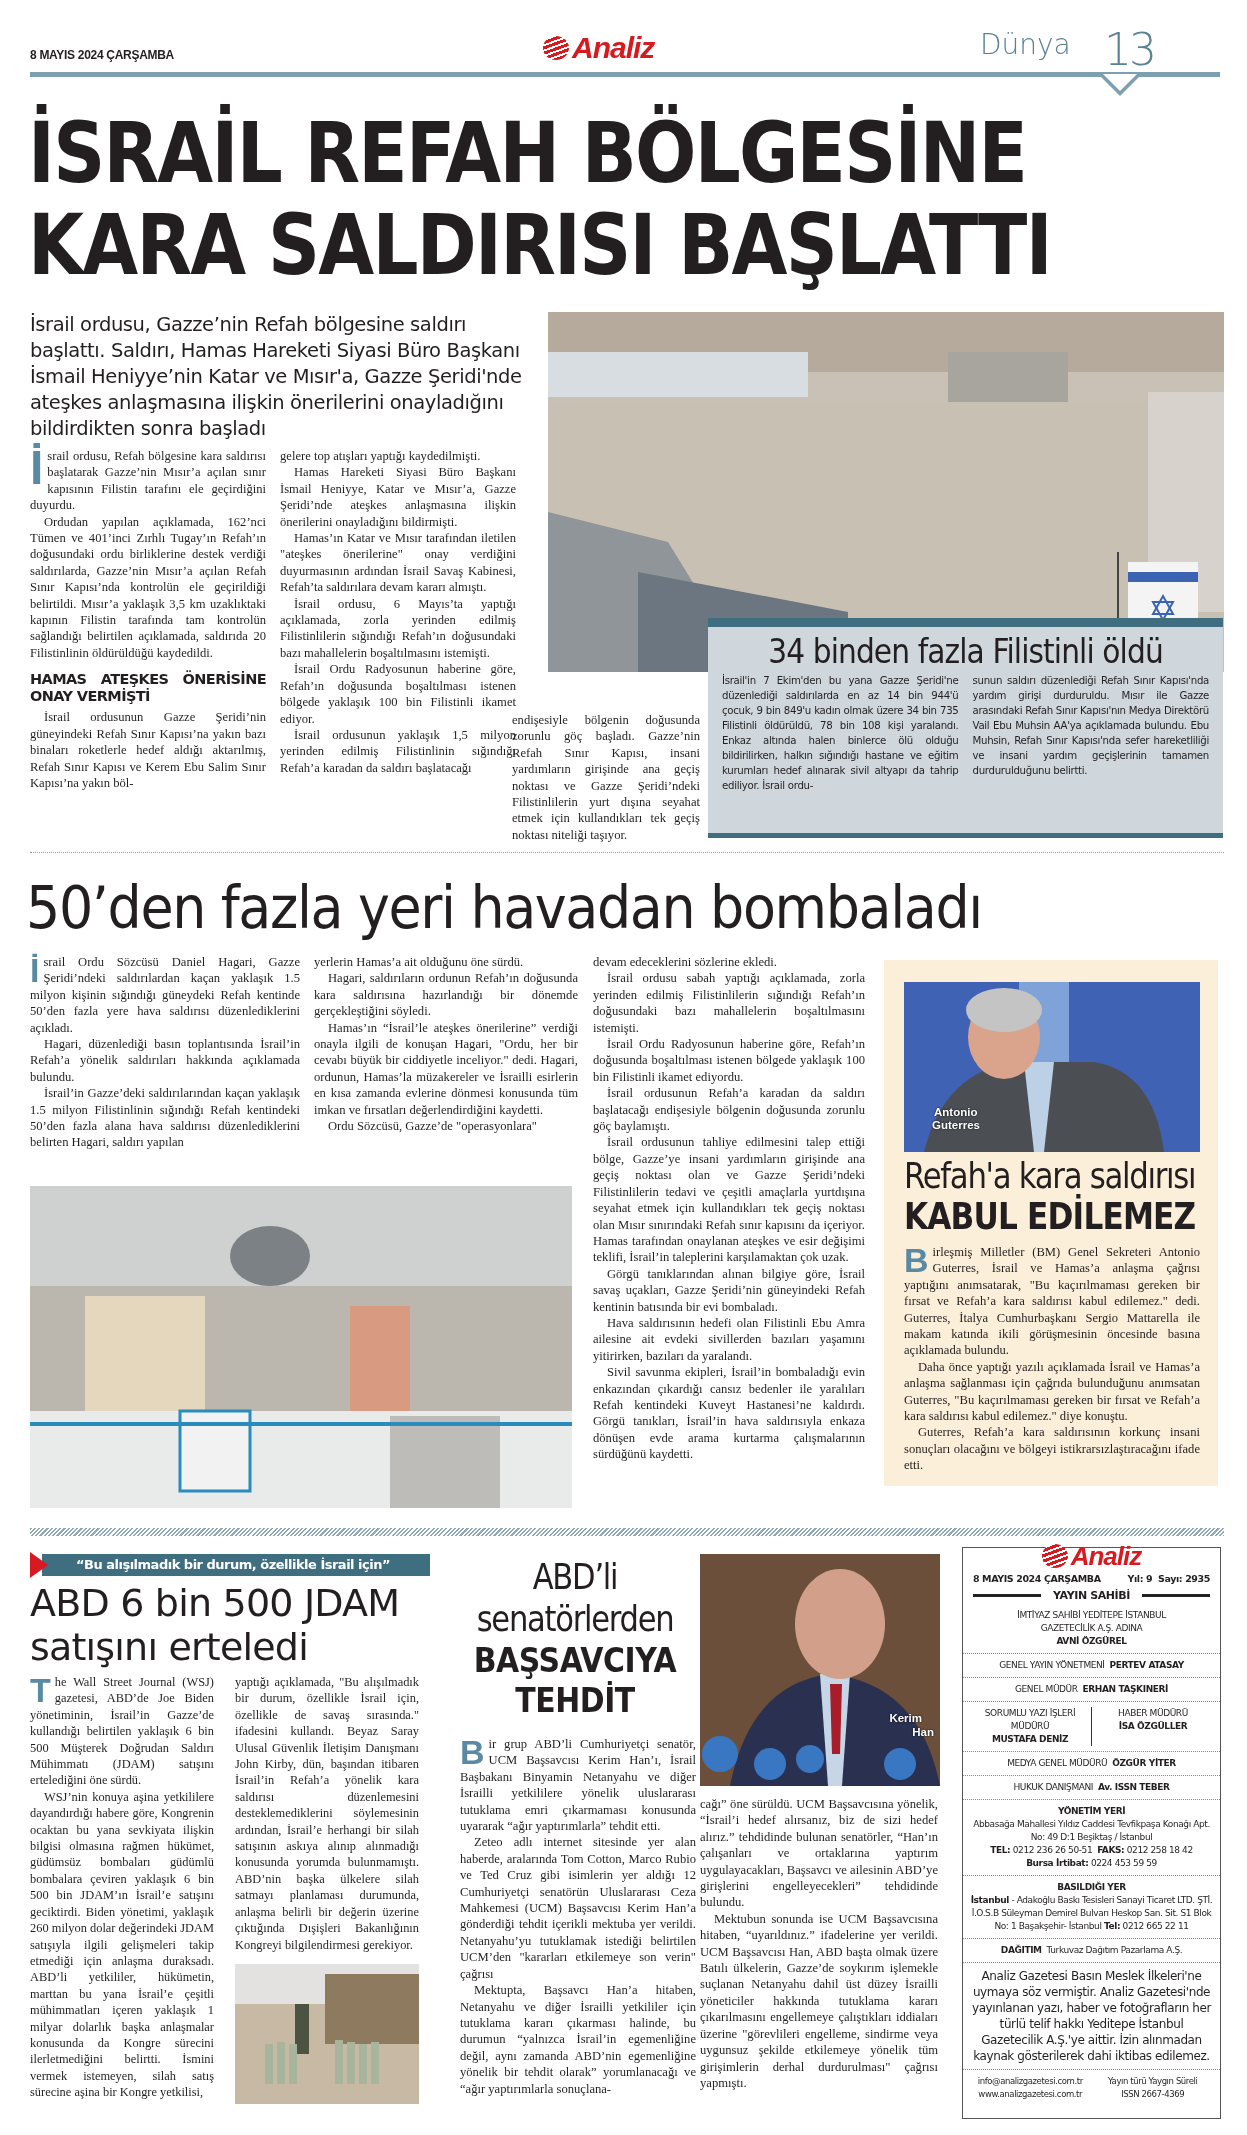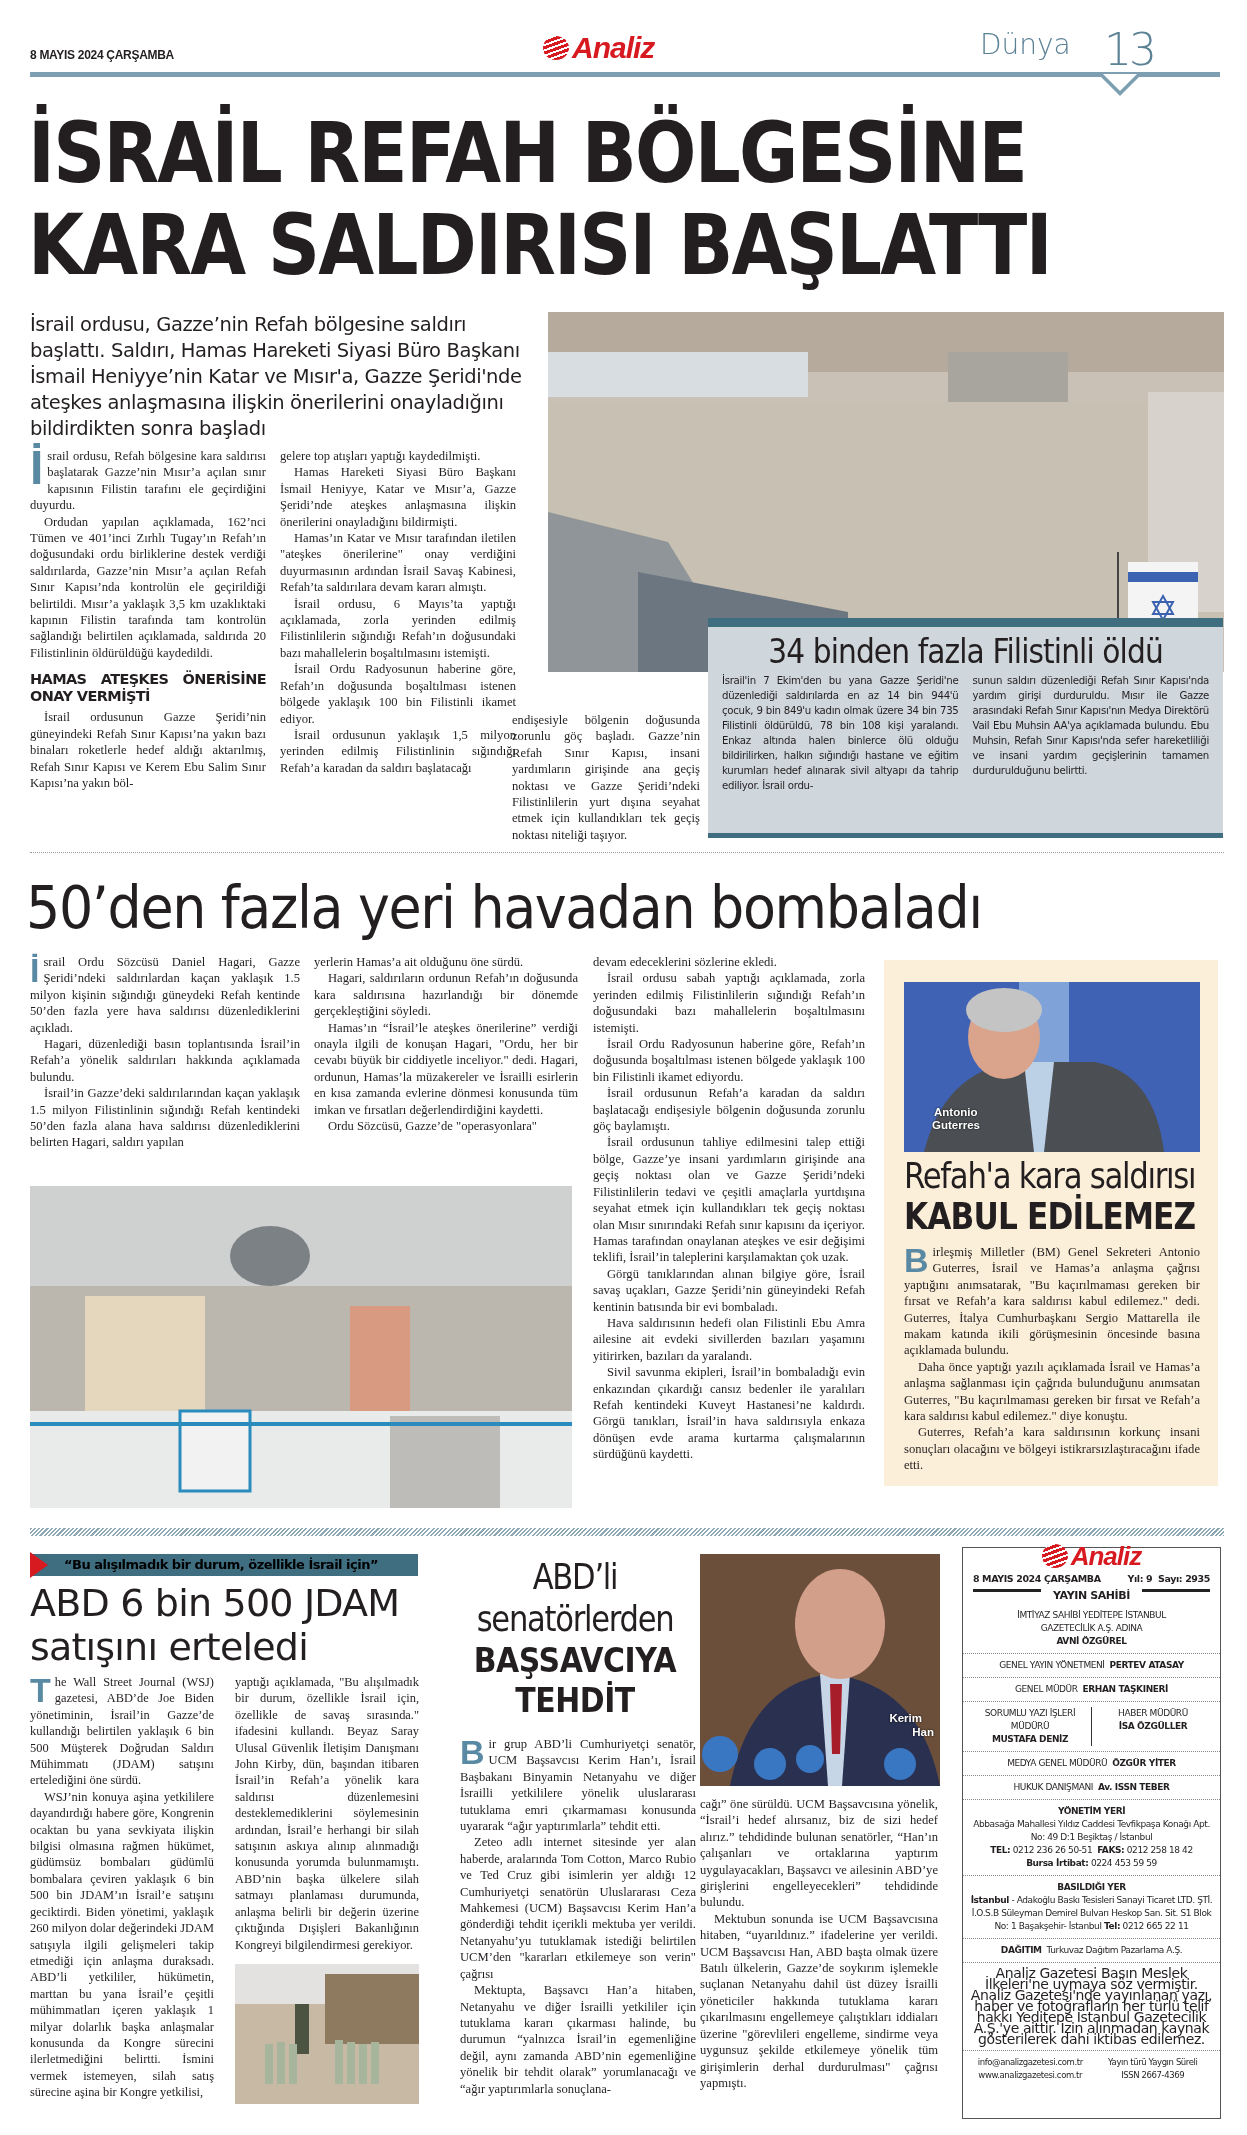--- a/index.html
+++ b/index.html
@@ -31,32 +31,32 @@
 .infobox .cols{display:flex;gap:14px;padding:2px 14px 0 14px;font-family:"DejaVu Sans",sans-serif;font-size:10.2px;line-height:15px;letter-spacing:-0.3px}
 .infobox .cols div{flex:1;text-align:justify}
 .subhead{font-family:"DejaVu Sans",sans-serif;font-weight:bold;font-size:14.5px;line-height:17px;letter-spacing:-0.6px;margin:10px 0 4px}
 .dotted{border-top:1px dotted #999}
 .hatch{height:8px;background:repeating-linear-gradient(135deg,#8fa8b6 0 1.5px,#fff 1.5px 3px)}
 .hl2{left:26px;top:878px;font-family:"DejaVu Sans",sans-serif;font-size:58px;line-height:60px;letter-spacing:-1.5px;white-space:nowrap;transform:scaleX(.93);transform-origin:left top}
 .sidebar{left:884px;top:960px;width:334px;height:526px;background:#fcefd9}
 .sb-title1{font-family:"DejaVu Sans",sans-serif;font-size:35px;line-height:40px;letter-spacing:-1.5px;transform:scaleX(.88);transform-origin:left top;white-space:nowrap}
 .sb-title2{font-family:"DejaVu Sans",sans-serif;font-weight:bold;font-size:38px;line-height:40px;letter-spacing:-1px;transform:scaleX(.82);transform-origin:left top;white-space:nowrap}
 .cap-label{font-family:"Liberation Sans",sans-serif;font-weight:bold;color:#fff;font-size:11.5px;line-height:13px;text-shadow:0 0 2px #000}
-.kicker{left:30px;top:1554px;width:388px;height:22px;background:#3f6e80;color:#000000;font-family:"DejaVu Sans",sans-serif;font-weight:bold;font-size:13px;line-height:22px;padding-left:34px;letter-spacing:-0.5px}
+.kicker{left:42px;top:1554px;width:388px;height:22px;background:#3f6e80;color:#ffffff;font-family:"DejaVu Sans",sans-serif;font-weight:bold;font-size:13px;line-height:22px;padding-left:34px;letter-spacing:-0.5px}
 .kicker-arrow{left:30px;top:1552px;width:0;height:0;border-top:13px solid transparent;border-bottom:13px solid transparent;border-left:18px solid #d71920}
 .hl3{left:30px;top:1582px;font-family:"DejaVu Sans",sans-serif;font-size:38px;line-height:42px;letter-spacing:-0.8px;white-space:nowrap}
 .hl4{left:440px;top:1556px;width:270px;text-align:center}
 .hl4 .l1{font-family:"DejaVu Sans",sans-serif;font-size:36px;line-height:42px;letter-spacing:-1.5px;transform:scaleX(.85)}
 .hl4 .l2{font-family:"DejaVu Sans",sans-serif;font-weight:bold;font-size:34px;line-height:40px;letter-spacing:-0.5px;transform:scaleX(.88)}
 .imprint{left:962px;top:1547px;width:259px;height:572px;border:1.5px solid #555;font-family:"DejaVu Sans",sans-serif;font-size:9px;line-height:13px;text-align:center;letter-spacing:-0.4px}
 .imprint .row{padding:5px 6px;border-bottom:1px dotted #888}
 .imprint b{font-weight:bold}
 .imp-logo{margin-top:-6px;display:flex;justify-content:center;align-items:center;gap:3px;height:28px}
 .imp-date{display:flex;justify-content:space-between;padding:2px 10px;font-weight:bold;font-size:9.5px}
-.imp-owner{display:flex;gap:12px;padding:2px 10px;font-weight:bold;font-size:11px}
+.imp-owner{display:flex;align-items:center;gap:12px;padding:2px 10px;font-weight:bold;font-size:11px}
 .imp-owner .ln{flex:1;height:2.5px;background:#222}
 .split{display:flex}
 .split>div{flex:1}
 .split>div:first-child{border-right:1px solid #333}
 </style>
 </head>
 <body>
 
 <div class="abs date-top">8 MAYIS 2024 ÇARŞAMBA</div>
 <div class="abs logo">
@@ -280,20 +280,20 @@
     <div><b>YÖNETİM YERİ</b></div>
     <div>Abbasağa Mahallesi Yıldız Caddesi Tevfikpaşa Konağı Apt. No: 49 D:1 Beşiktaş / İstanbul</div>
     <div><b>TEL:</b> <span>0212 236 26 50-51</span>&nbsp;&nbsp;<b>FAKS:</b> <span>0212 258 18 42</span></div>
     <div><b>Bursa İrtibat:</b> <span>0224 453 59 59</span></div>
   </div>
   <div class="row">
     <div><b>BASILDIĞI YER</b></div>
     <div><b>İstanbul</b> <span>- Adakoğlu Baskı Tesisleri Sanayi Ticaret LTD. ŞTİ. İ.O.S.B Süleyman Demirel Bulvarı Heskop San. Sit. S1 Blok No: 1 Başakşehir- İstanbul</span> <b>Tel:</b> <span>0212 665 22 11</span></div>
   </div>
   <div class="row"><b>DAĞITIM</b>&nbsp;&nbsp;<span>Turkuvaz Dağıtım Pazarlama A.Ş.</span></div>
-  <div class="row" style="font-size:14px;line-height:11px">Analiz Gazetesi Basın Meslek İlkeleri'ne uymaya söz vermiştir. Analiz Gazetesi'nde yayınlanan yazı, haber ve fotoğrafların her türlü telif hakkı Yeditepe İstanbul Gazetecilik A.Ş.'ye aittir. İzin alınmadan kaynak gösterilerek dahi iktibas edilemez.</div>
+  <div class="row" style="font-size:12px;line-height:16px">Analiz Gazetesi Basın Meslek İlkeleri'ne uymaya söz vermiştir. Analiz Gazetesi'nde yayınlanan yazı, haber ve fotoğrafların her türlü telif hakkı Yeditepe İstanbul Gazetecilik A.Ş.'ye aittir. İzin alınmadan kaynak gösterilerek dahi iktibas edilemez.</div>
   <div class="row" style="border-bottom:none;display:grid;grid-template-columns:1fr 1fr;font-size:8.5px">
     <a style="color:inherit;text-decoration:none">info@analizgazetesi.com.tr</a>
     <span>Yayın türü Yaygın Süreli</span>
     <a style="color:inherit;text-decoration:none">www.analizgazetesi.com.tr</a>
     <span>ISSN 2667-4369</span>
   </div>
 </div>
 
 </body></html>

